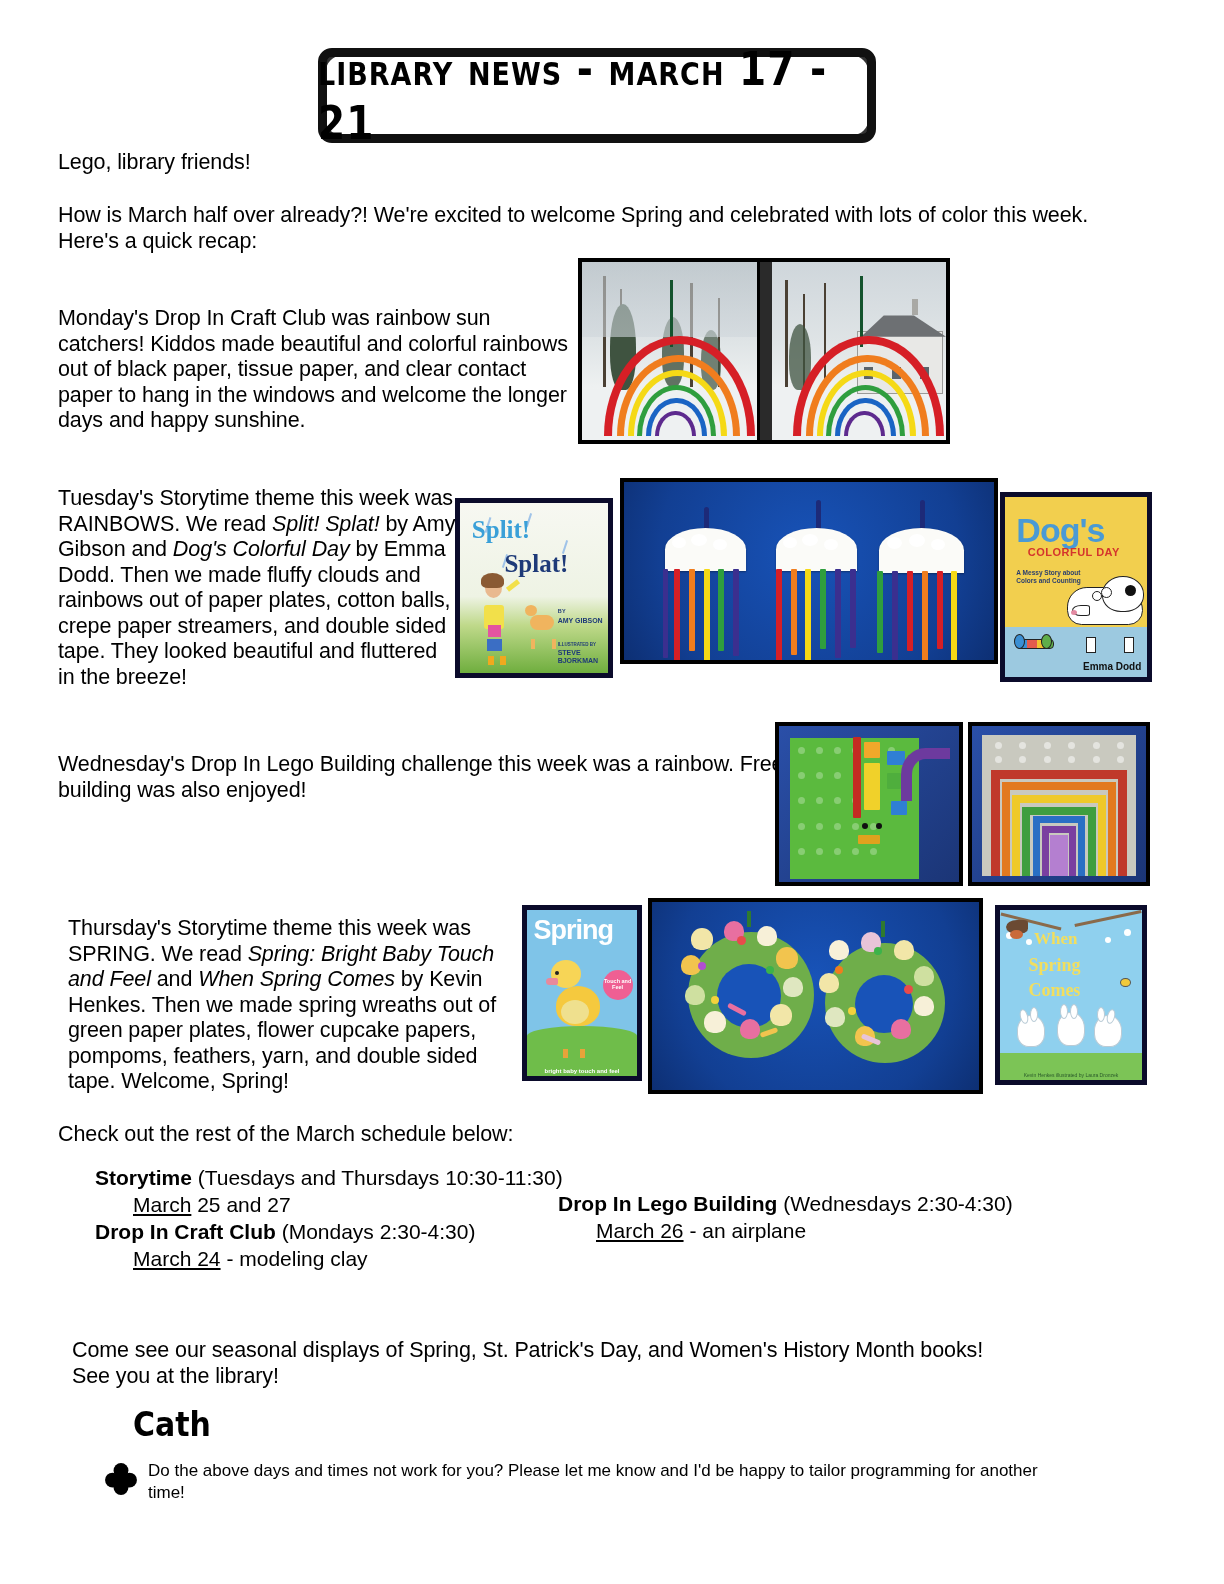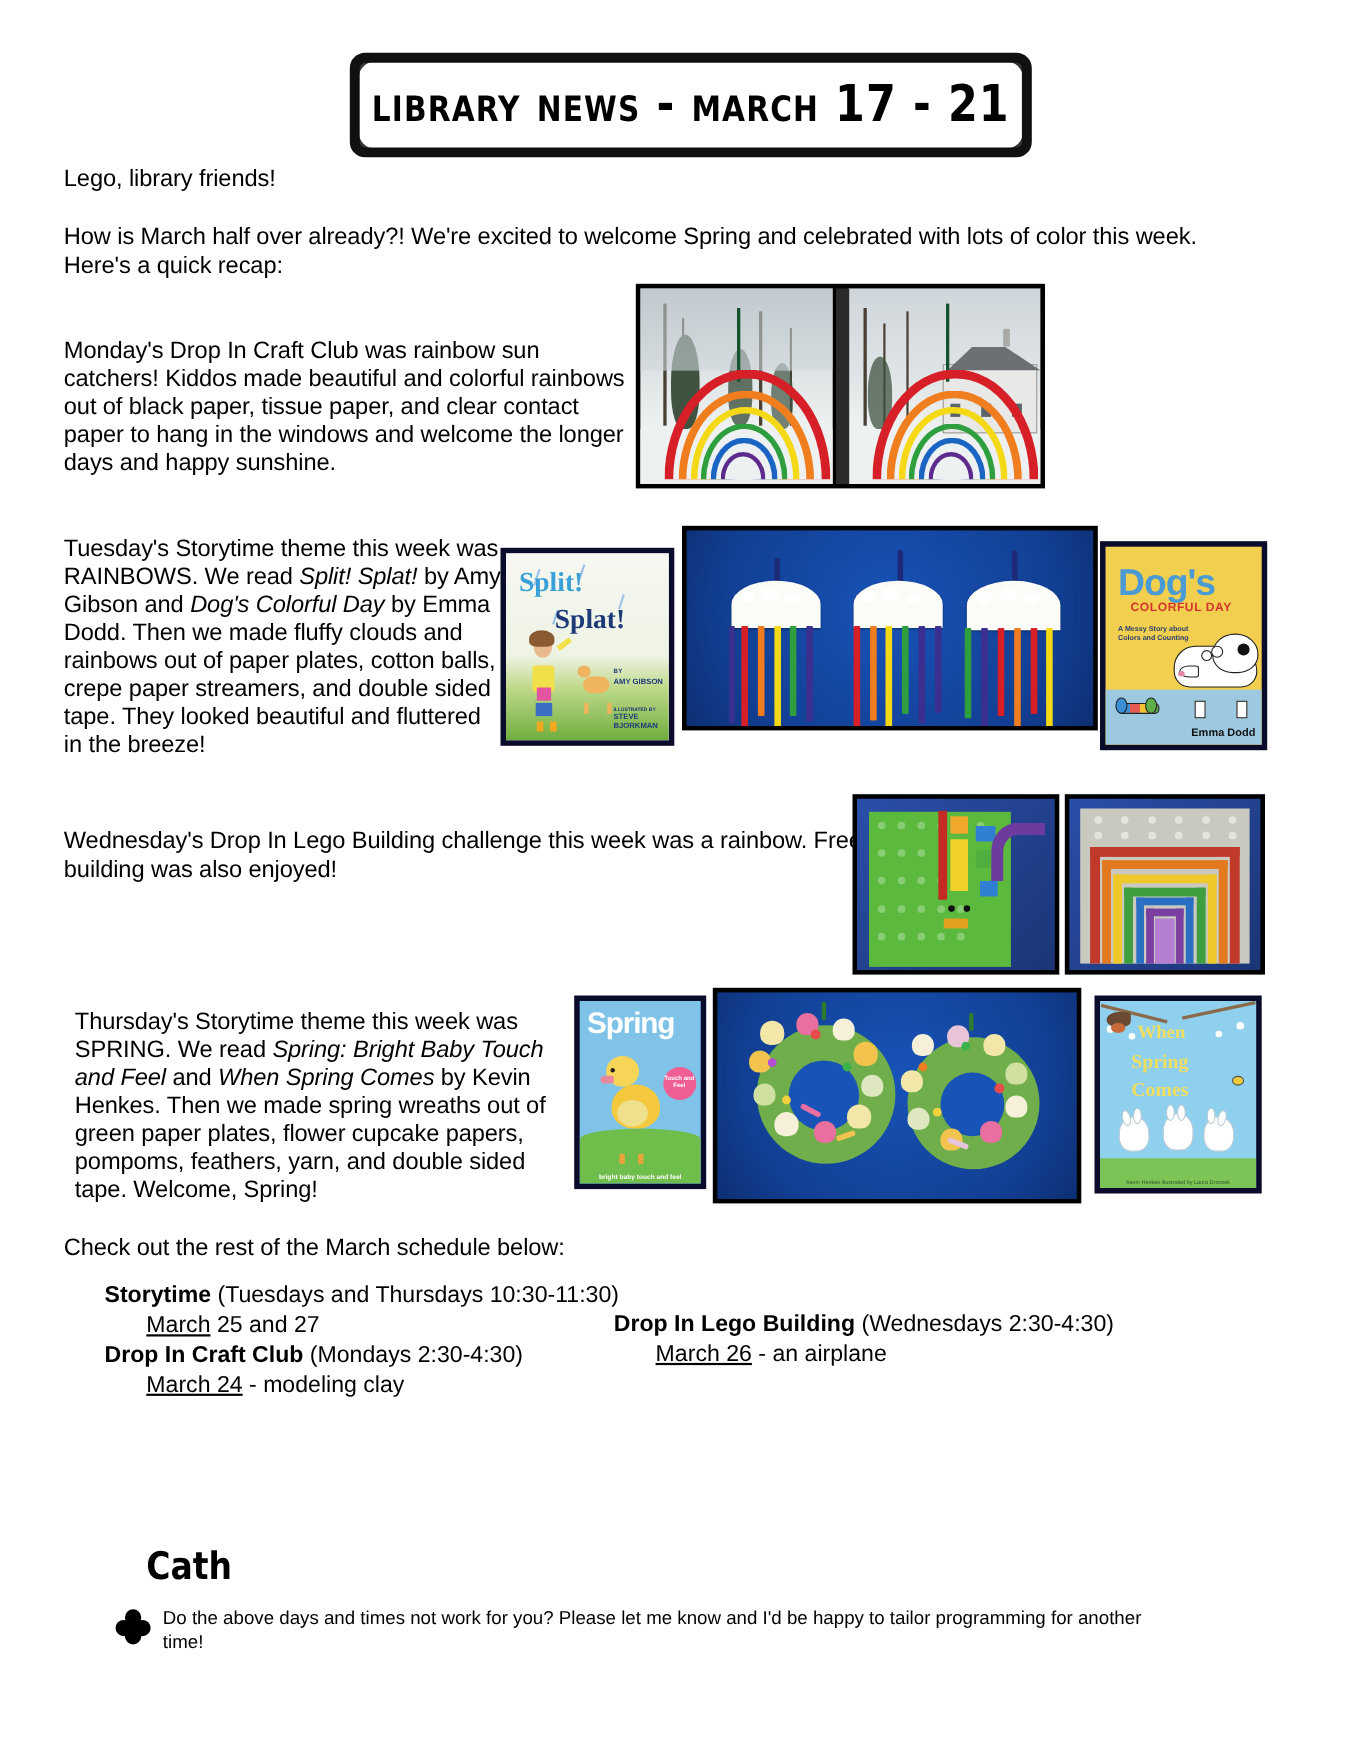--- a/index.html
+++ b/index.html
@@ -1,21 +1,21 @@
 <!DOCTYPE html>
 <html><head>
 <meta charset="utf-8">
 <style>
   html,body{margin:0;padding:0;background:#fff;}
   body{width:1224px;height:1584px;position:relative;
        font-family:"Liberation Sans","DejaVu Sans",sans-serif;color:#000;overflow:hidden;}
   .page{position:absolute;inset:0;}
 
   
-  .title-wrap{position:absolute;left:318px;top:48px;width:620px;height:95px;}
+  .title-wrap{position:absolute;left:318px;top:48px;width:558px;height:95px;}
   .title-border{position:absolute;inset:0;border:9px solid #111;border-radius:14px;
      background:#fff;box-shadow:0 0 0 2px #fff inset;}
   .title-border:before{content:"";position:absolute;left:-4px;top:-4px;right:-4px;bottom:-4px;
      border:3px solid #111;border-radius:18px;opacity:.85;}
   .title-text{position:absolute;inset:0;display:flex;align-items:center;justify-content:center;
      font-family:"DejaVu Sans",sans-serif;font-weight:bold;font-size:39px;letter-spacing:1px;
      font-variant:small-caps;text-transform:lowercase;transform:scaleY(1.18);}
 
   
   .txt{position:absolute;font-size:21.5px;line-height:25.5px;letter-spacing:-.1px;}
@@ -460,20 +460,24 @@
     </div>
   </div>
 
   <div class="sched" id="sched-right">
     <div>
       <span class="hdr">Drop In Lego Building</span><span> (Wednesdays 2:30-4:30)</span>
       <span class="sub"><span class="u">March 26</span><span> - an airplane</span></span>
     </div>
   </div>
 
+  <div class="txt" id="closing">
+    <span>Come see our seasonal displays of </span><b>Spring</b><span>, </span><b>St. Patrick's Day</b><span>, and </span><b>Women's History Month</b><span> books!</span><br>
+    <span>See you at the library!</span>
+  </div>
 
   <div id="sign">Cath</div>
 
   <svg id="clover" viewBox="0 0 32 32">
     <circle cx="16" cy="8" r="7"></circle>
       <circle cx="8" cy="17" r="7"></circle>
       <circle cx="24" cy="17" r="7"></circle>
     <circle cx="16" cy="24" r="7"></circle>
       <rect x="14" y="13" width="4" height="14"></rect>
   </svg>

